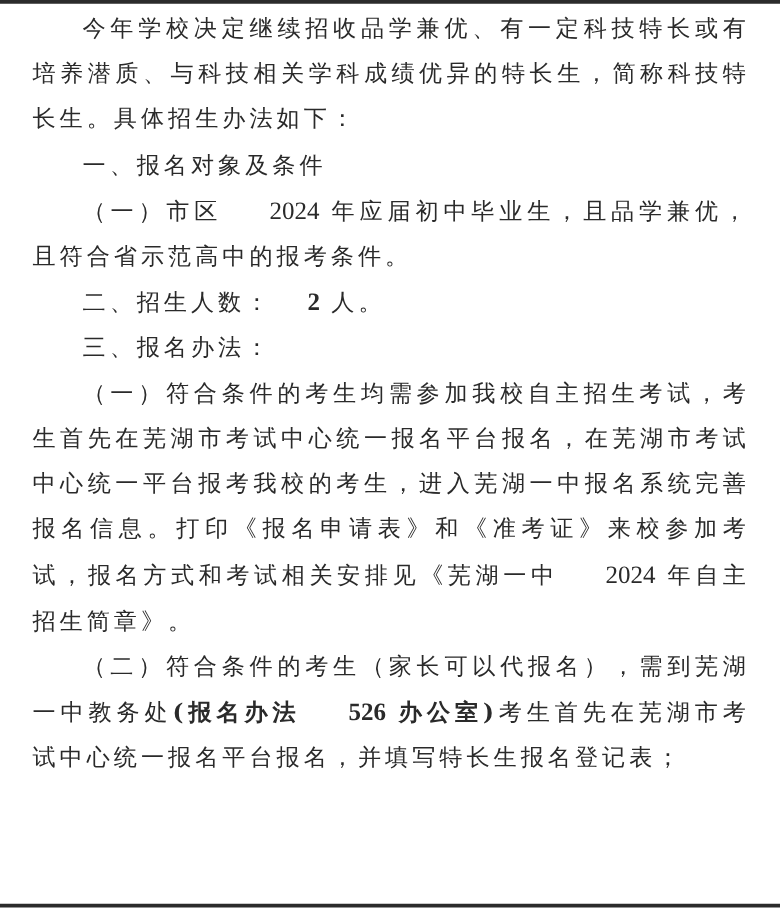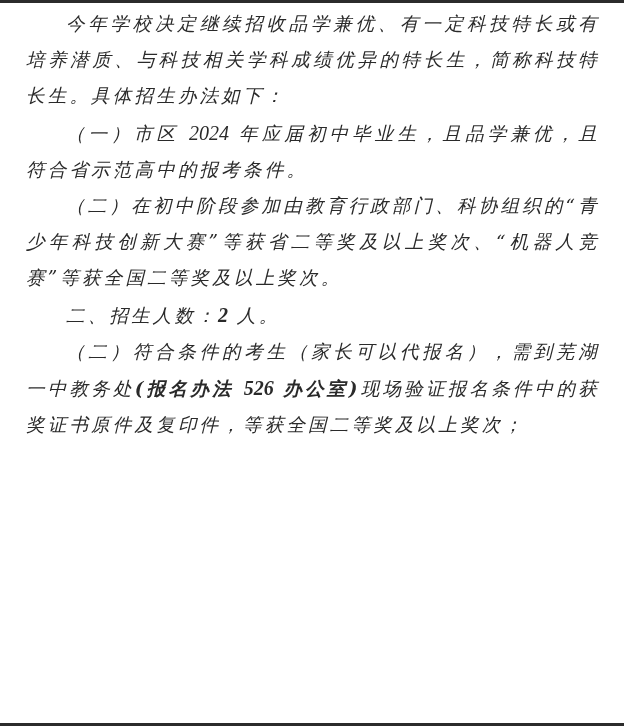--- a/index.html
+++ b/index.html
@@ -8,39 +8,41 @@
       position: relative;
       font-family: "DejaVu Serif", "Liberation Serif", serif;
       color: #2a2a2a;
     }
     .edge-top { position: absolute; left: 0; top: 0; width: 624px; height: 3px; background: #2b2b2b; }
     .edge-bottom { position: absolute; left: 0; bottom: 0; width: 624px; height: 3px; background: #2b2b2b; }
     .doc {
       position: absolute; left: 26px; top: 6px; width: 574px;
       font-size: 18.5px; line-height: 36.2px; letter-spacing: 3.2px;
     }
-    .p { margin: 0; text-align: justify; text-align-last: left; font-style: italic; }
+    .p { margin: 0; text-align: justify; text-align-last: left; }
     .indent { text-indent: 40px; }
-    .num { font-family: "Liberation Serif", serif; letter-spacing: 0; font-size: 20px; }
+    .num { font-family: "Liberation Serif", serif; letter-spacing: 0; font-size: 20px; margin-left: 28px; }
     .b { font-weight: bold; }
   </style>
 </head>
 <body>
 
 <div class="edge-top"></div>
 
 <div class="doc">
   <p class="p indent">今年学校决定继续招收品学兼优、有一定科技特长或有培养潜质、与科技相关学科成绩优异的特长生，简称科技特长生。具体招生办法如下：</p>
 
+  <p class="p indent">一、报名对象及条件</p>
 
   <p class="p indent"><span>（一）市区</span> <span class="num">2024</span> <span>年应届初中毕业生，且品学兼优，且符合省示范高中的报考条件。</span></p>
 
-  <p class="p indent">（二）在初中阶段参加由教育行政部门、科协组织的“青少年科技创新大赛”等获省二等奖及以上奖次、“机器人竞赛”等获全国二等奖及以上奖次。</p>
 
   <p class="p indent"><span>二、招生人数：</span><span class="num b">2</span> <span>人。</span></p>
 
+  <p class="p indent">三、报名办法：</p>
 
+  <p class="p indent"><span>（一）符合条件的考生均需参加我校自主招生考试，考生首先在芜湖市考试中心统一报名平台报名，在芜湖市考试中心统一平台报考我校的考生，进入芜湖一中报名系统完善报名信息。打印《报名申请表》和《准考证》来校参加考试，报名方式和考试相关安排见《芜湖一中</span> <span class="num">2024</span> <span>年自主招生简章》。</span></p>
 
-  <p class="p indent"><span>（二）符合条件的考生（家长可以代报名），需到芜湖一中教务处</span><span class="b"><span>(报名办法</span> <span class="num">526</span> <span>办公室)</span></span><span>现场验证报名条件中的获奖证书原件及复印件，等获全国二等奖及以上奖次；</span></p>
+  <p class="p indent"><span>（二）符合条件的考生（家长可以代报名），需到芜湖一中教务处</span><span class="b"><span>(报名办法</span> <span class="num">526</span> <span>办公室)</span></span><span>考生首先在芜湖市考试中心统一报名平台报名，并填写特长生报名登记表；</span></p>
 
 </div>
 
 <div class="edge-bottom"></div>
 
 </body></html>

